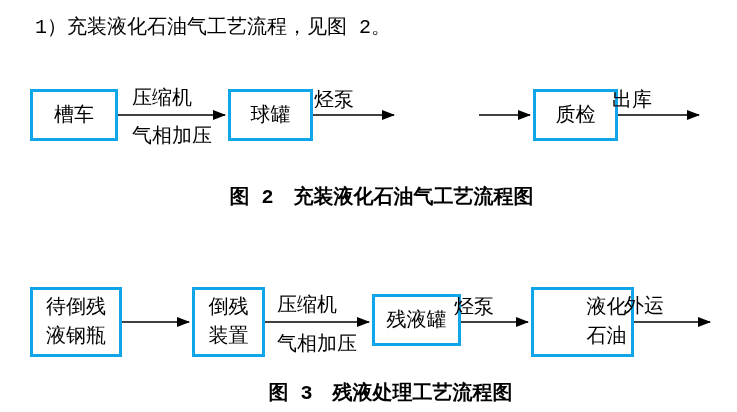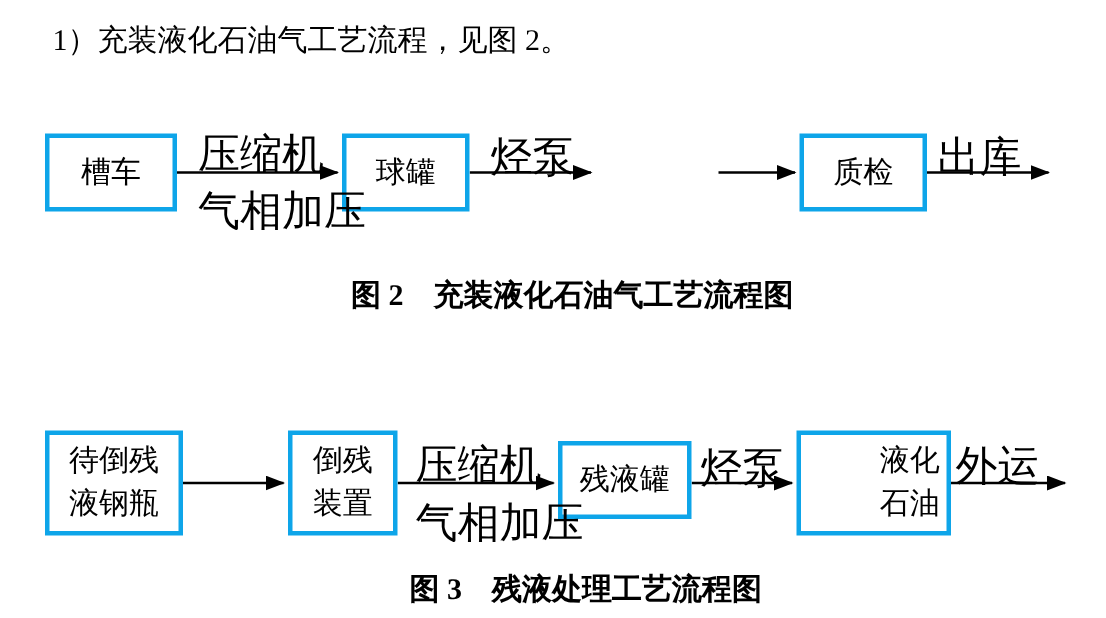--- a/index.html
+++ b/index.html
@@ -2,21 +2,21 @@
 <html><head>
 <meta charset="utf-8">
 <style>
   html, body { margin: 0; padding: 0; background: #ffffff; }
   .page {
     position: relative;
     width: 737px;
     height: 412px;
     background: #ffffff;
     color: #000000;
-    font-family: Liberation Serif, serif;
+    font-family: Liberation Mono, monospace;
     overflow: hidden;
   }
   .para {
     position: absolute;
     font-size: 20px;
     white-space: nowrap;
     color: #000000;
   }
   .flowchart {
     position: absolute;
@@ -39,23 +39,22 @@
     flex-direction: column;
     align-items: center;
     justify-content: center;
     font-size: 20px;
     line-height: 1.45;
     text-align: center;
     box-sizing: border-box;
   }
   .edge-label {
     position: absolute;
-    font-size: 28px;
+    font-size: 20px;
     white-space: nowrap;
-    text-align: center;
   }
   .caption {
     position: absolute;
     font-size: 20px;
     font-weight: bold;
     text-align: center;
     white-space: nowrap;
   }
 </style>
 </head>

